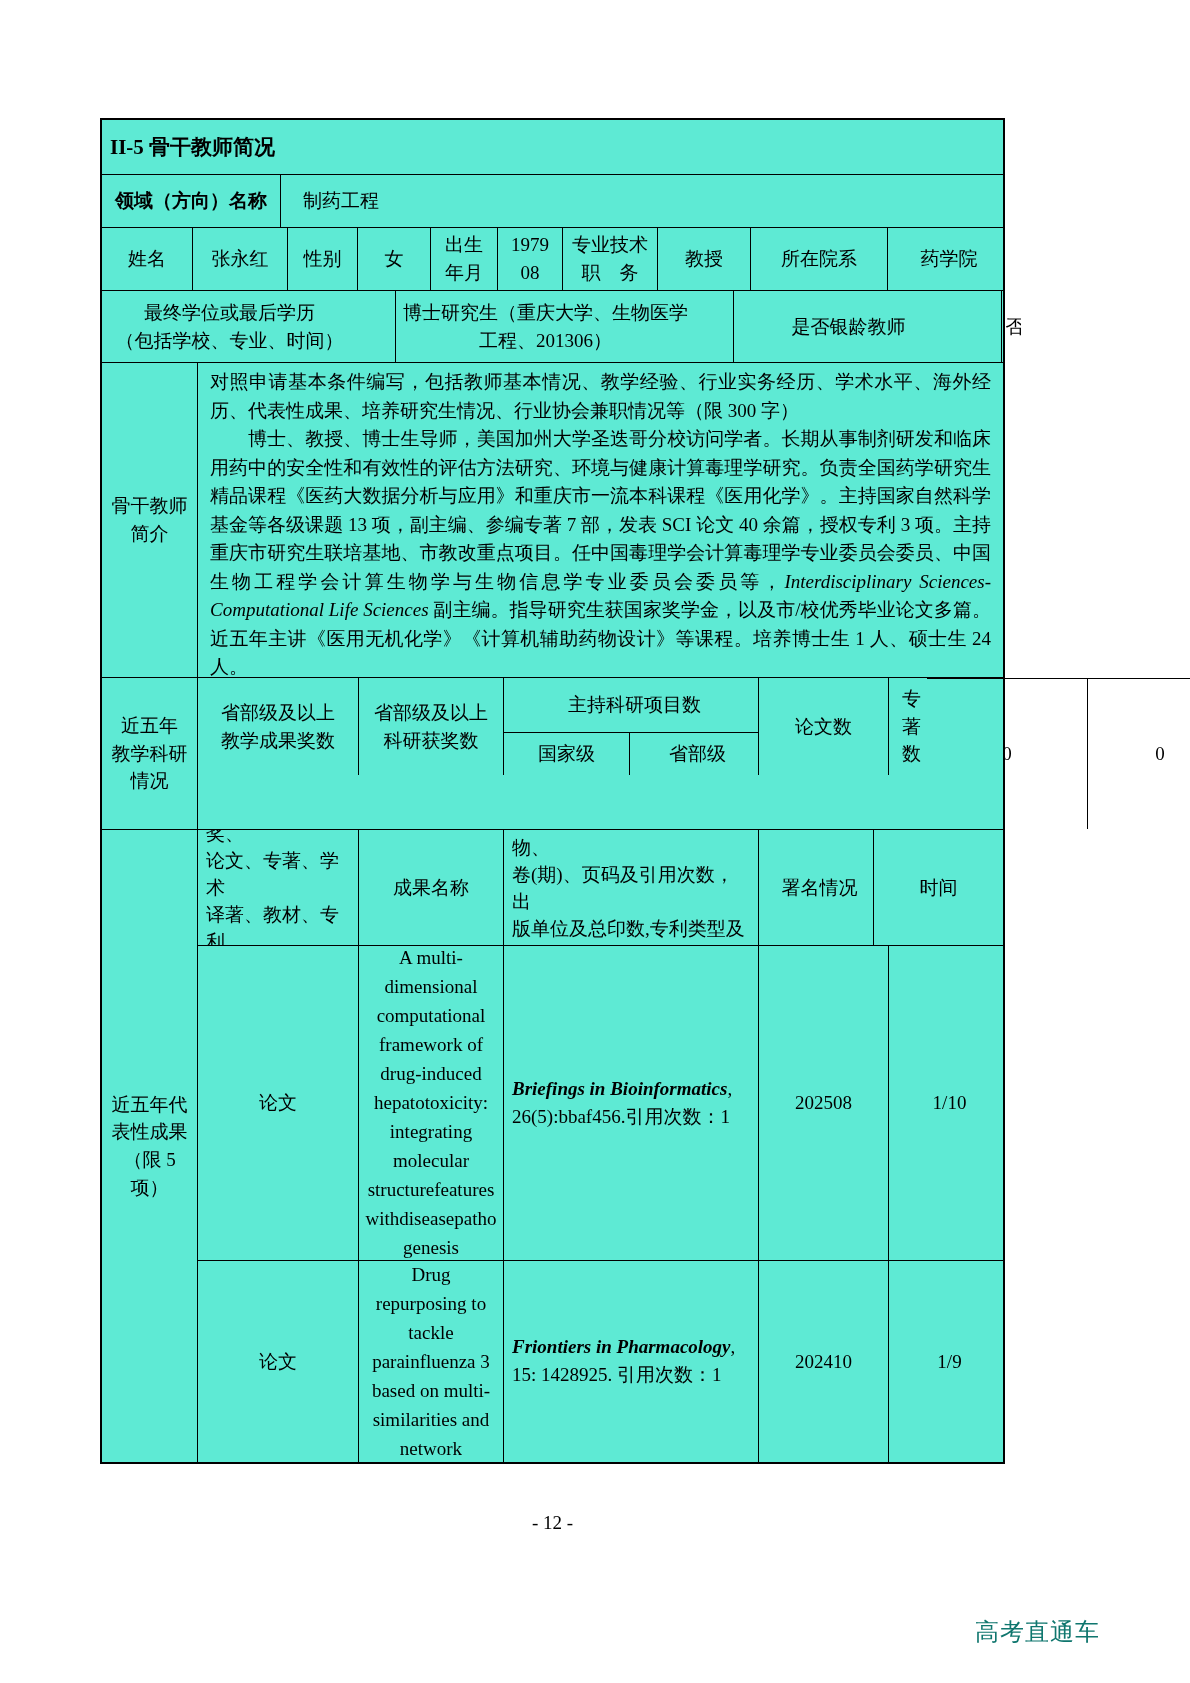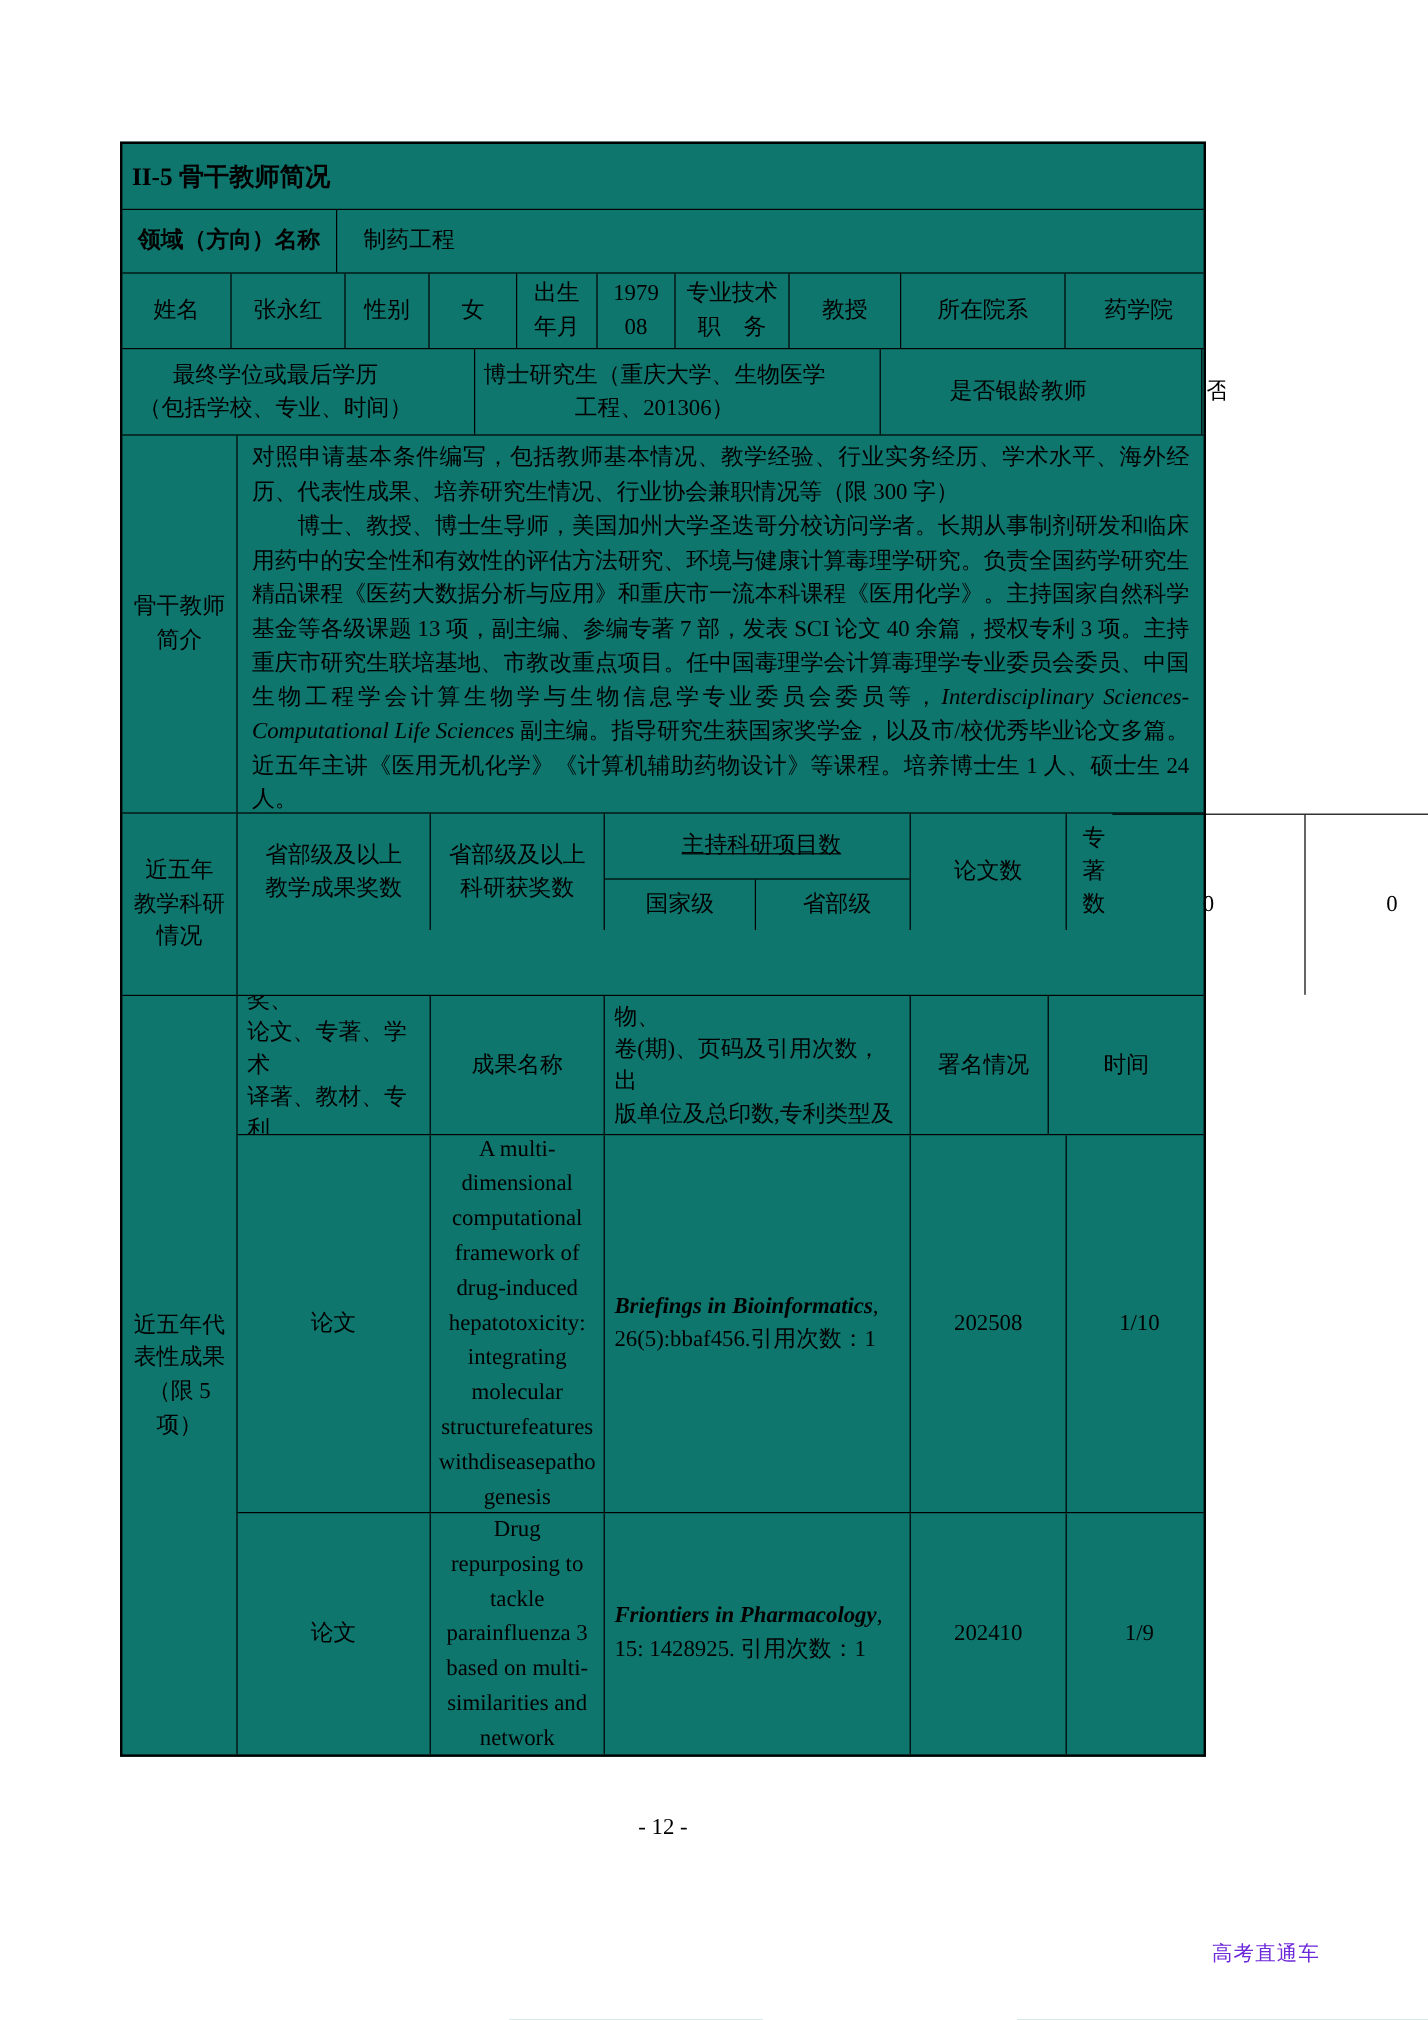--- a/index.html
+++ b/index.html
@@ -4,21 +4,21 @@
 <style>
   * { box-sizing: border-box; margin: 0; padding: 0; }
   html, body { background: #ffffff; }
   body {
     width: 1190px; height: 1683px; position: relative;
     font-family: "Liberation Serif", "DejaVu Serif", serif;
     color: #000; font-size: 19px;
   }
   .doc-table {
     position: absolute; left: 100px; top: 118px; width: 905px;
-    border: 2px solid #000; background: #0f766e;
+    border: 2px solid #000; background: #5eead4;
   }
   .row { display: flex; border-top: 1px solid #000; align-items: stretch; }
   .row:first-child { border-top: none; }
   .cell {
     border-left: 1px solid #000;
     display: flex; align-items: center; justify-content: center;
     text-align: center; padding: 4px 6px; overflow: hidden;
     line-height: 1.45; flex: 0 0 auto;
   }
   .cell:first-child { border-left: none; }
@@ -43,42 +43,42 @@
   .r-intro { height: 315px; }
   .blockcell { display: block; padding: 5px 12px 4px 12px; text-align: justify; }
   .jp { line-height: 28.5px; text-align: justify; }
   .indent { text-indent: 2em; }
 
   .r-stats { height: 152px; }
   .stats-right { flex: 1 1 auto; display: flex; flex-direction: row; border-left: 1px solid #000; }
   .stats-header { display: flex; height: 97px; }
   .stats-values { display: flex; flex: 1 1 auto; border-top: 1px solid #000; }
   .proj-group { width: 255px; display: flex; flex-direction: column; border-left: 1px solid #000; flex: 0 0 auto; }
-  .proj-top { height: 48px; border-left: none !important; text-decoration: underline; }
+  .proj-top { height: 48px; border-left: none !important; }
   .proj-bottom { display: flex; flex: 1 1 auto; border-top: 1px solid #000; }
 
   .r-ach { height: 633px; }
   .ach-right { flex: 1 1 auto; display: flex; flex-direction: column; border-left: 1px solid #000; }
   .ach-header { display: flex; height: 115px; }
   .ach-row { display: flex; border-top: 1px solid #000; overflow: hidden; }
   .h330 { height: 330px; }
   .h186 { flex: 1 1 auto; }
   .name-cell { line-height: 29px; overflow-wrap: break-word; word-break: break-word; padding: 4px 5px; }
   .detail-cell { padding: 4px 8px; }
   .detail-text { text-align: left; line-height: 28px; width: 100%; overflow-wrap: break-word; }
   .hdr-left { justify-content: flex-start; text-align: left; padding: 6px 8px; line-height: 27px; }
 
   .page-number {
     position: absolute; left: 100px; top: 1512px; width: 905px;
     text-align: center; font-size: 19px;
   }
   .watermark {
     position: absolute; right: 90px; top: 1616px;
     font-family: Liberation Sans, sans-serif;
-    font-size: 17px; color: #6d28d9; letter-spacing: 1px;
+    font-size: 24px; color: #0f766e; letter-spacing: 1px;
   }
 </style>
 </head>
 <body>
 
 <div class="doc-table">
 
   <div class="row r-title">
     <div class="cell flex1 title-cell">II-5 骨干教师简况</div>
   </div>

